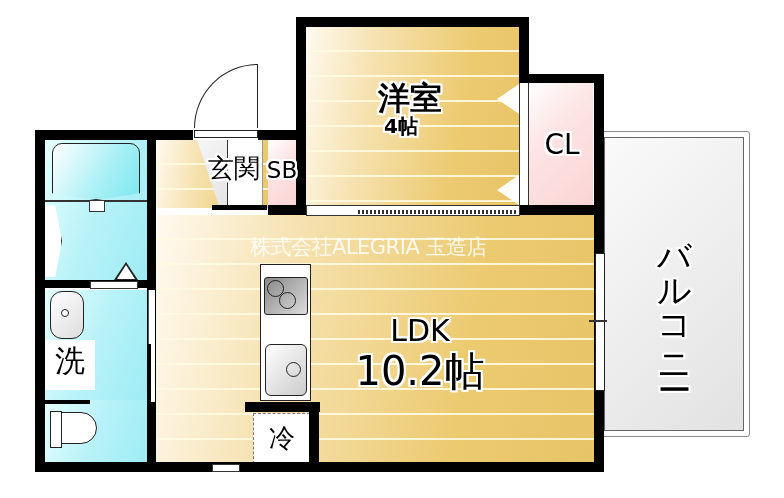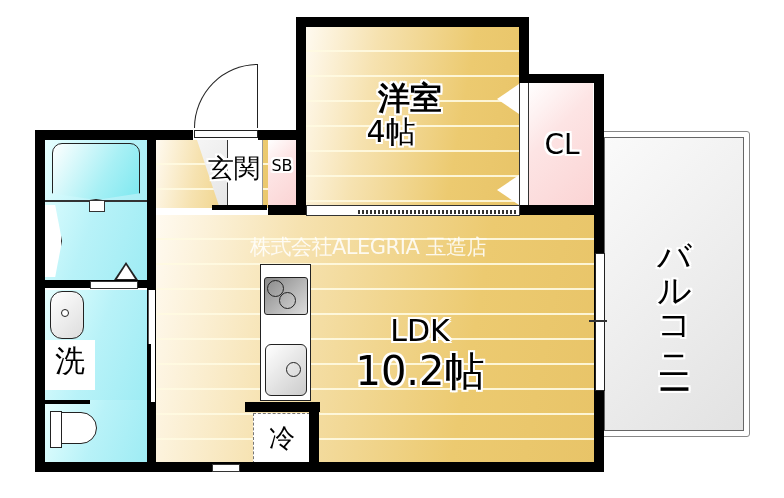--- a/index.html
+++ b/index.html
@@ -101,18 +101,18 @@
 <div class="whitebox" style="left:519px; top:83px; width:8px; height:122px; border-left:1px solid #333; border-right:1px solid #333;"></div>
 
 <div class="abs" style="left:194px; top:64px; width:64px; height:64px; border-top:1.5px solid #222; border-left:1.5px solid #222; border-top-left-radius:64px; border-right:1.5px solid #222; background:#fff; box-sizing:border-box;"></div>
 <div class="whitebox" style="left:194px; top:130px; width:64px; height:8px; border:1.5px solid #222; box-sizing:border-box;"></div>
 <div class="whitebox" style="left:148px; top:290px; width:6px; height:112px; border-left:1px solid #555;"></div>
 <div class="wall" style="left:147px; top:344px; width:4px; height:58px;"></div>
 
 <div class="watermark" style="left:250px; top:233px;">株式会社ALEGRIA 玉造店</div>
 
 <div class="label" style="left:360px; top:82px; width:100px; font-size:32px;font-weight:bold;">洋室</div>
-<div class="label" style="left:341px; top:116px; width:100px; font-size:30px;">4帖</div>
+<div class="label" style="left:351px; top:116px; width:100px; font-size:20px;font-weight:bold;">4帖</div>
 <div class="label" style="left:532px; top:130px; width:60px; font-size:28px;">CL</div>
 <div class="label" style="left:204px; top:155px; width:60px; font-size:26px;">玄関</div>
-<div class="label" style="left:262px; top:158px; width:40px; font-size:16px;">SB</div>
+<div class="label" style="left:262px; top:158px; width:40px; font-size:23px;">SB</div>
 <div class="label" style="left:360px; top:315px; width:120px; font-size:30px;">LDK</div>
 <div class="label" style="left:350px; top:350px; width:140px; font-size:40px;">10.2帖</div>
 
 </body></html>

